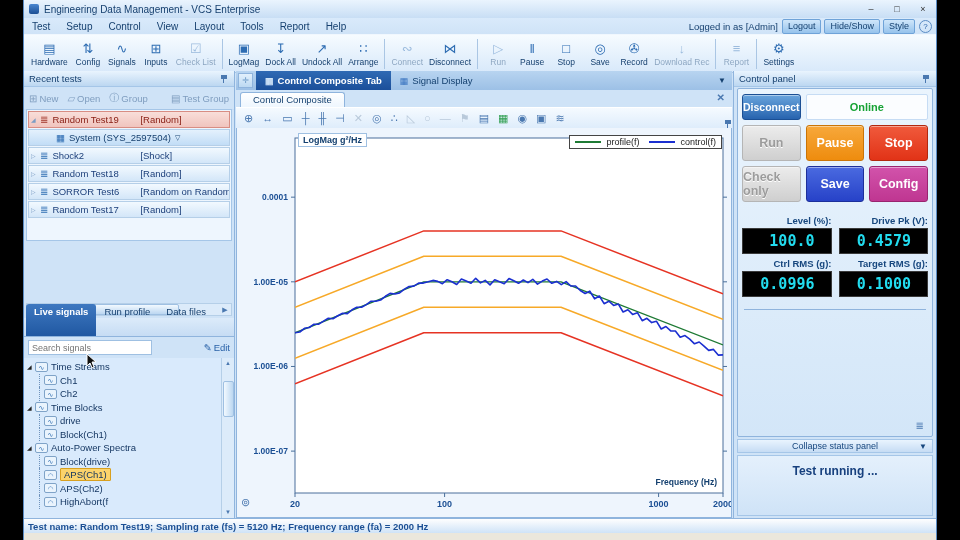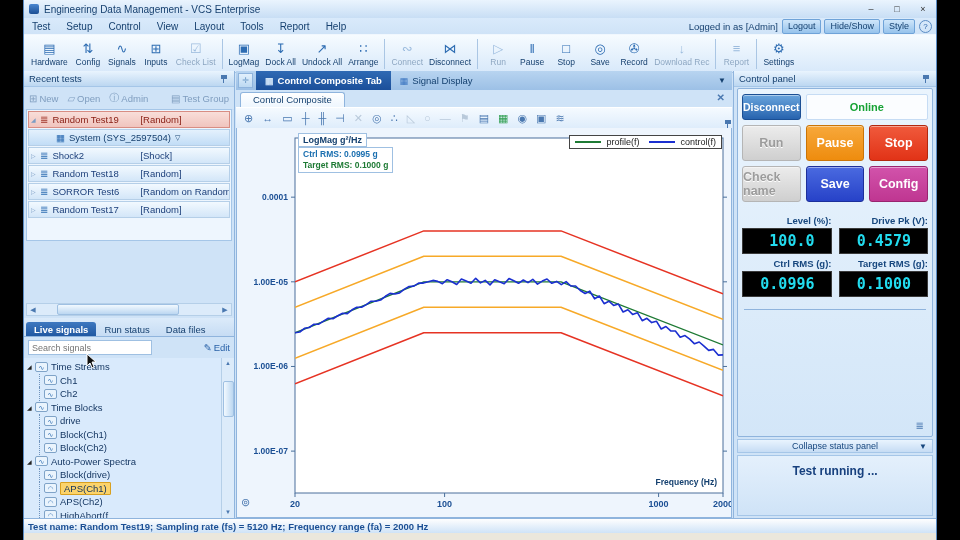--- a/index.html
+++ b/index.html
@@ -49,21 +49,21 @@
   .rt-row .tname{width:88px;white-space:nowrap;overflow:hidden;flex:none;}
   .rt-row .ttype{white-space:nowrap;overflow:hidden;flex:1;}
   .rt-row.selected{background:linear-gradient(#f9ded9,#f0c4be);border-color:#d88d83;color:#8a2016;}
   .rt-row.selected .licon{color:#a03328;}
   .rt-sys{height:17px;margin-bottom:1px;display:flex;align-items:center;gap:4px;padding-left:27px;font-size:9.5px;color:#16406f;background:linear-gradient(#e4f1fd,#c2ddf6);border:1px solid #b5cfe8;box-sizing:border-box;}
   .hscroll{position:absolute;top:232px;left:2px;right:2px;height:13px;background:#dcebfa;border:1px solid #b5cfe8;display:flex;align-items:center;box-sizing:border-box;font-size:7px;color:#4a78b0;}
   .hthumb{width:120px;height:9px;margin-left:18px;background:linear-gradient(#f2f9ff,#bcd7f1);border:1px solid #9fc0e2;border-radius:2px;}
   .harrow{width:12px;text-align:center;}
   .harrow.r{margin-left:auto;}
   .sig-tabs{position:absolute;top:247px;left:0;right:0;height:19px;display:flex;align-items:flex-end;padding-left:2px;background:linear-gradient(#dcebfa,#c6dcf4);border-bottom:1px solid #8fb4dd;box-sizing:border-box;}
-  .sig-tab{font-size:9.5px;color:#16406f;padding:2px 8px 1px;}
+  .sig-tab{font-size:9.5px;color:#16406f;padding:2px 8px 19px;}
   .sig-tab.active{background:linear-gradient(#3e78c0,#2058a2);color:#fff;border-radius:3px 3px 0 0;font-weight:bold;}
   .search-row{position:absolute;top:267px;left:0;right:0;height:19px;display:flex;align-items:center;padding:0 4px;gap:4px;box-sizing:border-box;}
   .search-input{width:116px;height:13px;font-size:9px;border:1px solid #9fc0e2;padding:0 3px;color:#333;background:#fff;}
   .edit-link{margin-left:auto;font-size:9.5px;color:#2a62a8;display:flex;align-items:center;gap:2px;}
   .tree{position:absolute;top:287px;bottom:0;left:0;right:13px;background:#d9eafc;overflow:hidden;padding:2px 0 0 3px;}
   .tree-row{height:13.5px;display:flex;align-items:center;font-size:9.5px;color:#10325e;white-space:nowrap;}
   .tree-row .exp{width:8px;font-size:6px;color:#222;flex:none;}
   .node-icon{width:13px;height:10px;background:#eaf4fd;border:1px solid #7fa3c8;border-radius:2px;font-size:7px;line-height:9px;text-align:center;color:#2d6cb2;margin-right:3px;flex:none;box-sizing:border-box;}
   .tree-child{margin-left:12px;border-left:1px dotted #6f93bd;padding-left:4px;}
   .leaf-sel{background:#fbd36b;border:1px solid #d8a020;padding:0 3px;border-radius:1px;}
@@ -259,21 +259,21 @@
         <span class="rt-action">
           <span class="g">⊞</span>
           <span>New</span>
         </span>
         <span class="rt-action">
           <span class="g">▱</span>
           <span>Open</span>
         </span>
         <span class="rt-action">
           <span class="g">ⓘ</span>
-          <span>Admin</span>
+          <span>Group</span>
         </span>
         <span class="rt-action right">
           <span class="g">▤</span>
           <span>Test Group</span>
         </span>
       </div>
     <div class="rt-list">
         <div class="rt-row selected">
           <span class="expander">◢</span>
           <span class="licon">≣</span>
@@ -310,21 +310,21 @@
           <span class="ttype">[Random]</span>
         </div>
       </div>
     <div class="hscroll">
       <span class="harrow">◀</span>
       <span class="hthumb"></span>
       <span class="harrow r">▶</span>
     </div>
     <div class="sig-tabs">
         <span class="sig-tab active">Live signals</span>
-        <span class="sig-tab">Run status</span>
+        <span class="sig-tab">Run profile</span>
         <span class="sig-tab">Data files</span>
       </div>
     <div class="search-row">
       <input class="search-input" placeholder="Search signals" style="">
       <span class="edit-link">
         <span>✎</span>
         <span>Edit</span>
       </span>
     </div>
     <div class="tree">
@@ -346,24 +346,20 @@
           <span class="node-icon" style="margin-left: 0px;">∿</span>
           <span>Time Blocks</span>
         </div>
         <div class="tree-row tree-child">
           <span class="node-icon" style="margin-left: 0px;">∿</span>
           <span>drive</span>
         </div>
         <div class="tree-row tree-child">
           <span class="node-icon" style="margin-left: 0px;">∿</span>
           <span>Block(Ch1)</span>
-        </div>
-        <div class="tree-row tree-child">
-          <span class="node-icon" style="margin-left: 0px;">∿</span>
-          <span>Block(Ch2)</span>
         </div>
         <div class="tree-row">
           <span class="exp">◢</span>
           <span class="node-icon" style="margin-left: 0px;">∿</span>
           <span>Auto-Power Spectra</span>
         </div>
         <div class="tree-row tree-child">
           <span class="node-icon" style="margin-left: 0px;">∿</span>
           <span>Block(drive)</span>
         </div>
@@ -456,24 +452,20 @@
           <line x1="486" y1="323.111755724694" x2="490" y2="323.111755724694" stroke="#4a6f9b" stroke-width="1"></line>
           <text x="51" y="326.111755724694" text-anchor="end" font-size="8.5" font-family="Liberation Sans, sans-serif" fill="#1b4f94" font-weight="bold">1.00E-07</text>
           <polyline points="58.0,153.8 186.8,102.9 324.0,102.9 486.0,165.9" fill="none" stroke="#e63323" stroke-width="1.5" clip-path="url(#pc)" stroke-linejoin="round"></polyline>
           <polyline points="58.0,179.3 186.8,128.3 324.0,128.3 486.0,191.4" fill="none" stroke="#f7a928" stroke-width="1.5" clip-path="url(#pc)" stroke-linejoin="round"></polyline>
           <polyline points="58.0,230.3 186.8,179.3 324.0,179.3 486.0,242.3" fill="none" stroke="#f7a928" stroke-width="1.5" clip-path="url(#pc)" stroke-linejoin="round"></polyline>
           <polyline points="58.0,255.7 186.8,204.8 324.0,204.8 486.0,267.8" fill="none" stroke="#e63323" stroke-width="1.5" clip-path="url(#pc)" stroke-linejoin="round"></polyline>
           <polyline points="58.0,204.8 186.8,153.8 324.0,153.8 486.0,216.9" fill="none" stroke="#1e7a34" stroke-width="1.3" clip-path="url(#pc)" stroke-linejoin="round"></polyline>
           <polyline points="58.0,204.8 62.8,204.0 67.5,200.3 72.3,199.5 77.0,196.2 81.8,196.1 86.5,193.1 91.3,190.2 96.0,190.8 100.8,187.8 105.6,185.2 110.3,185.6 115.1,181.8 119.8,179.2 124.6,179.2 129.3,176.6 134.1,173.2 138.8,173.2 143.6,172.0 148.4,168.3 153.1,165.4 157.9,166.0 162.6,164.9 167.4,161.1 172.1,158.5 176.9,158.1 181.6,155.1 186.4,155.1 191.2,153.8 195.9,152.4 200.7,153.4 205.4,155.7 210.2,151.7 214.9,153.8 219.7,156.5 224.4,151.0 229.2,153.1 234.0,155.3 238.7,150.3 243.5,154.9 248.2,152.4 253.0,156.9 257.7,151.7 262.5,153.8 267.2,155.7 272.0,150.6 276.8,152.7 281.5,155.3 286.3,152.0 291.0,154.6 295.8,151.3 300.5,156.1 305.3,153.1 310.0,151.0 314.8,155.3 319.6,153.4 324.3,156.6 329.1,153.6 333.8,158.0 338.6,158.0 343.3,162.5 348.1,165.5 352.8,163.2 357.6,170.8 362.4,168.0 367.1,175.7 371.9,173.2 376.6,177.4 381.4,176.1 386.1,184.0 390.9,181.7 395.6,186.4 400.4,184.7 405.2,192.7 409.9,190.3 414.7,194.6 419.4,193.2 424.2,201.0 428.9,198.5 433.7,202.9 438.4,203.0 443.2,209.3 448.0,207.6 452.7,211.2 457.5,215.8 462.2,214.0 467.0,218.1 471.7,222.4 476.5,221.4 481.2,227.1 486.0,226.9" fill="none" stroke="#1b2fd0" stroke-width="1.6" clip-path="url(#pc)" stroke-linejoin="round"></polyline>
         </svg>
       <div class="ylabel-box">LogMag g²/Hz</div>
-      <div class="info-box">
-        <div class="info-ctrl">Ctrl RMS: 0.0995 g</div>
-        <div class="info-target">Target RMS: 0.1000 g</div>
-      </div>
       <div class="legend">
           <span class="leg-entry">
             <span class="leg-line" style="background: rgb(30, 122, 52);"></span>
             <span>profile(f)</span>
           </span>
           <span class="leg-entry">
             <span class="leg-line" style="background: rgb(27, 47, 208);"></span>
             <span>control(f)</span>
           </span>
         </div>
@@ -487,21 +479,21 @@
       <span>Control panel</span>
       <span class="pin"></span>
     </div>
     <div class="cp-box">
       <div class="cp-grid">
         <div class="btn sm b-disconnect">Disconnect</div>
         <div class="online-box">Online</div>
         <div class="btn lg b-dis">Run</div>
         <div class="btn lg b-pause">Pause</div>
         <div class="btn lg b-stop">Stop</div>
-        <div class="btn lg b-dis">Check name</div>
+        <div class="btn lg b-dis">Check only</div>
         <div class="btn lg b-save">Save</div>
         <div class="btn lg b-config">Config</div>
       </div>
       <div class="readouts">
         <div class="ro-label">Level (%):</div>
         <div class="ro-label">Drive Pk (V):</div>
         <div class="lcd">100.0</div>
         <div class="lcd">0.4579</div>
         <div class="ro-label">Ctrl RMS (g):</div>
         <div class="ro-label">Target RMS (g):</div>

